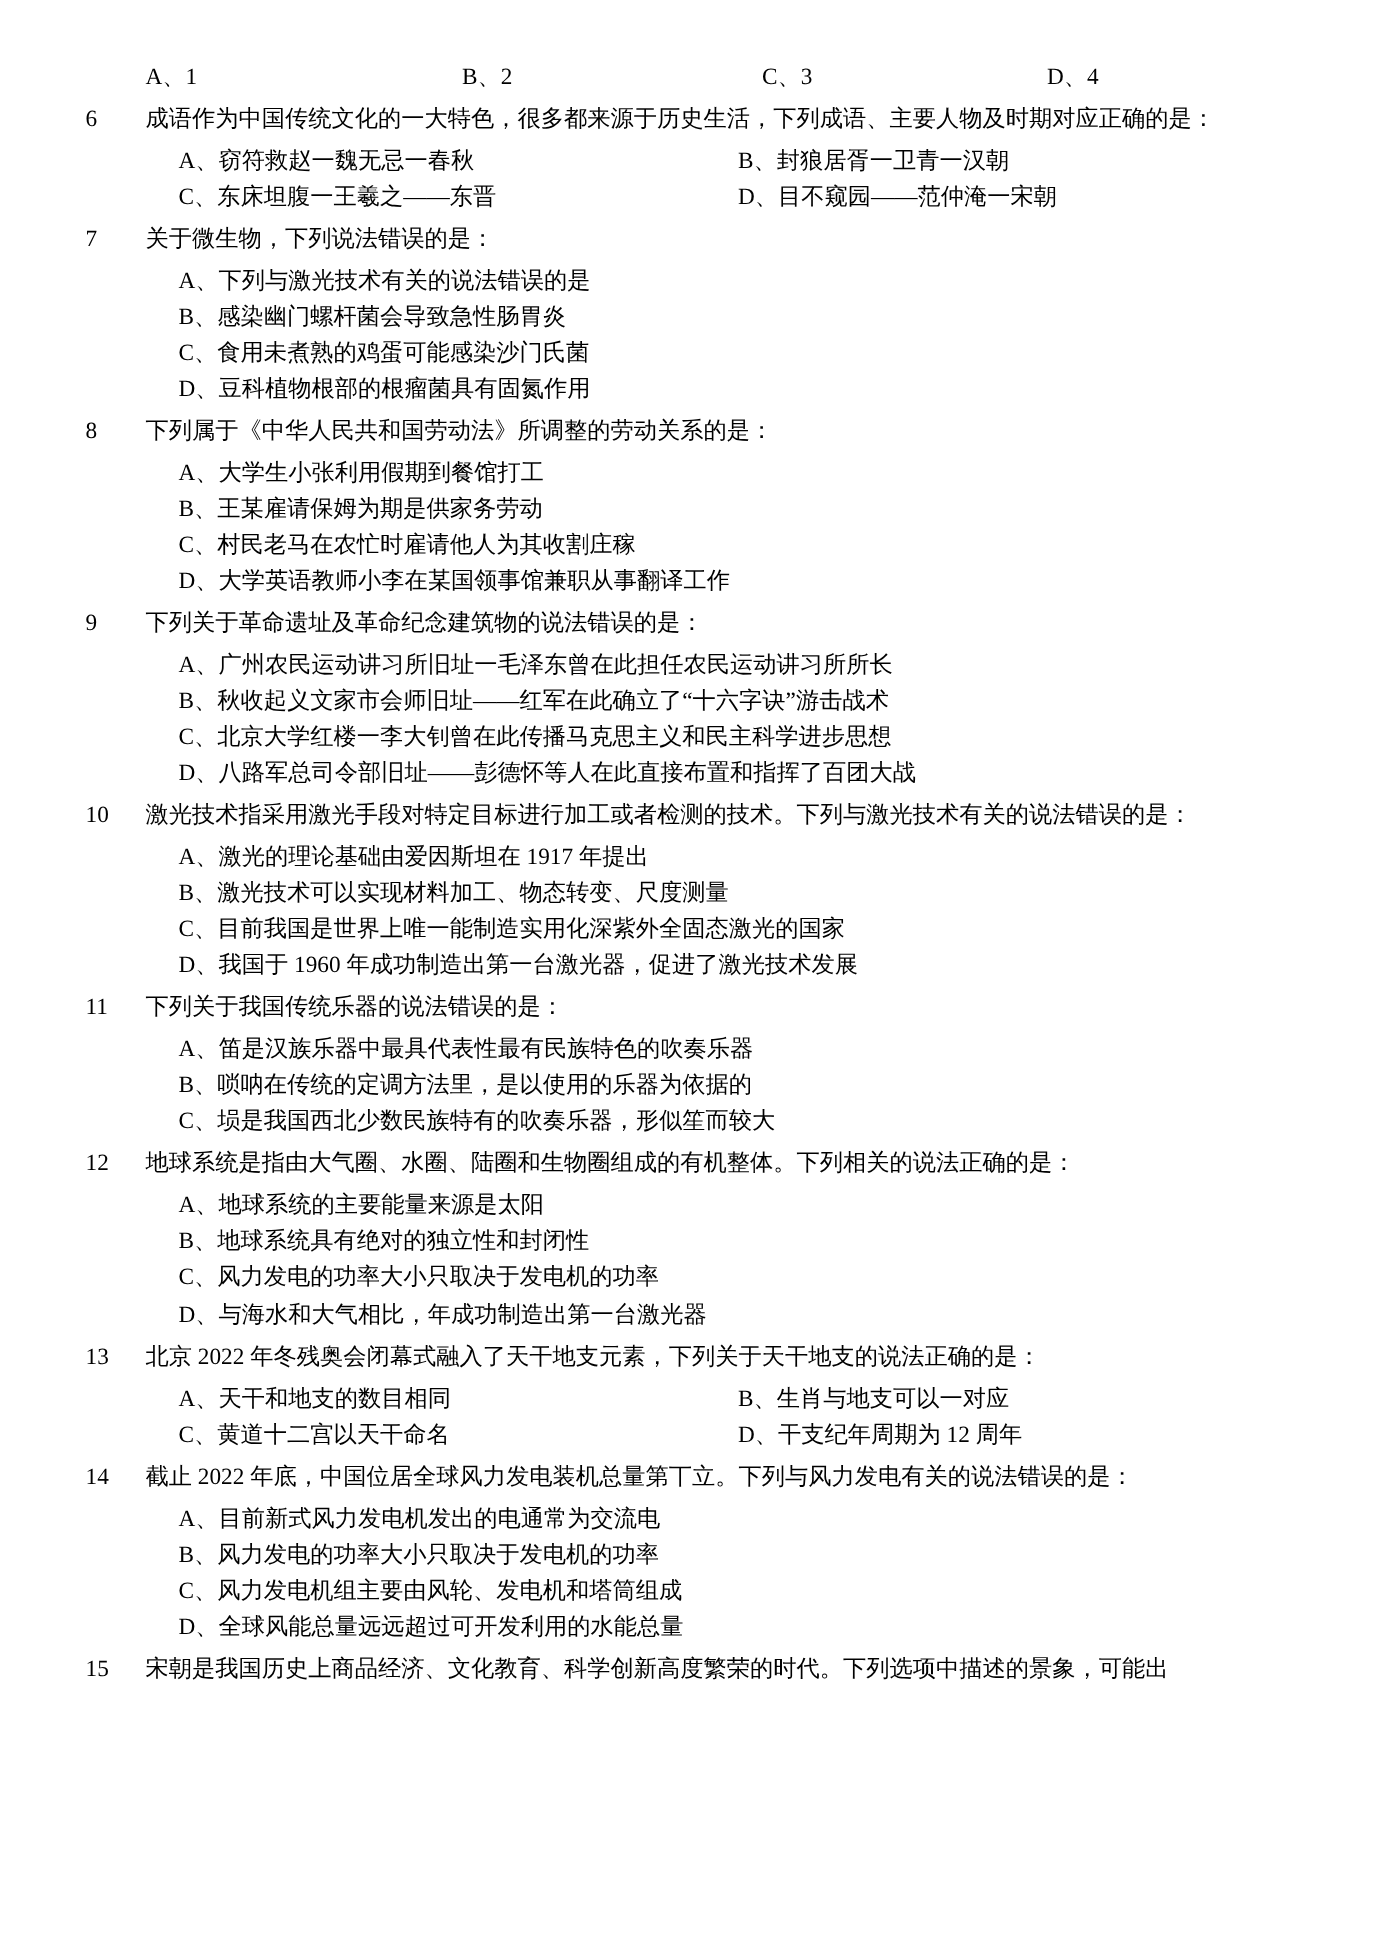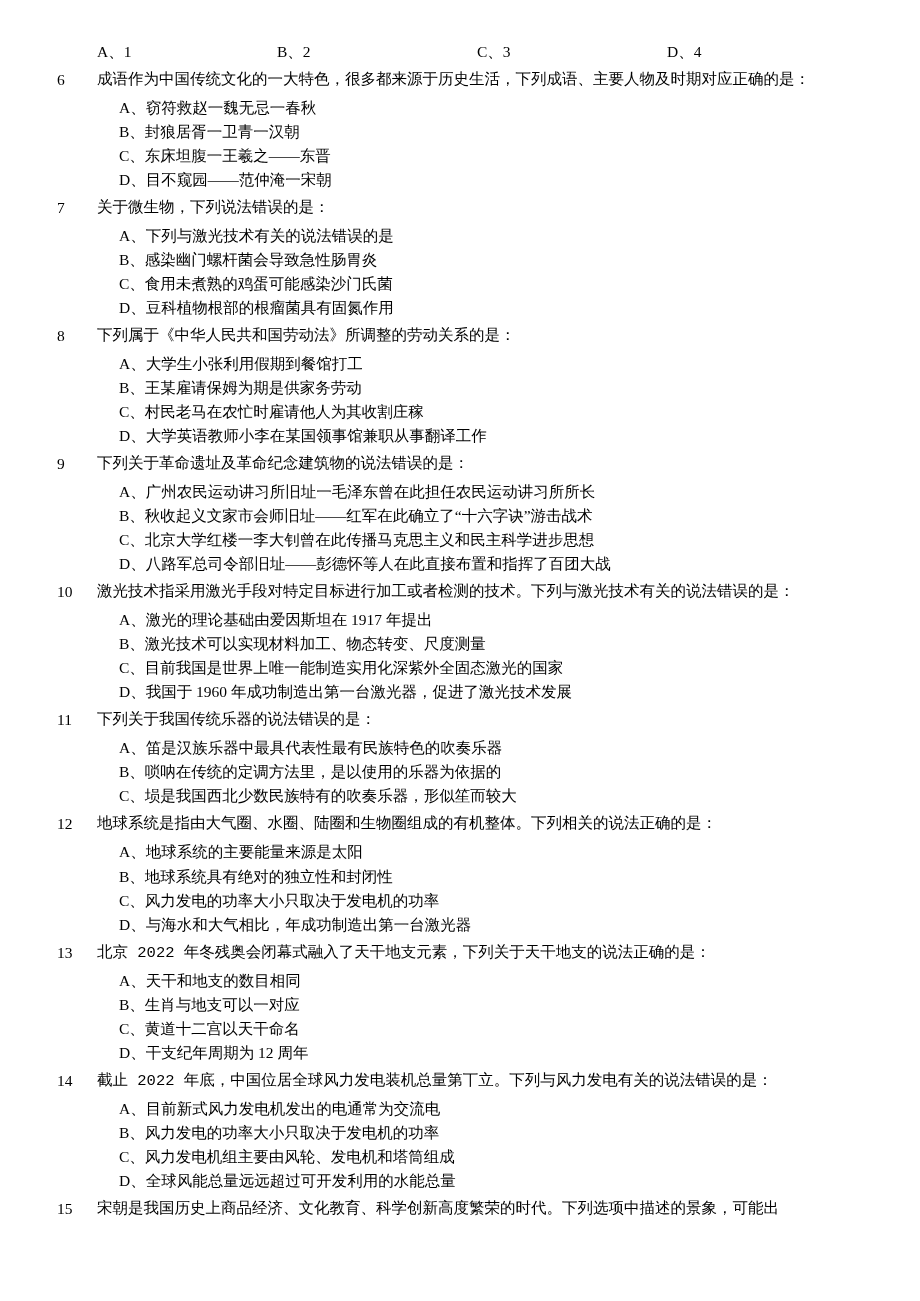--- a/index.html
+++ b/index.html
@@ -26,35 +26,33 @@
     width: 42px;
     flex: 0 0 42px;
     text-align: left;
     padding-left: 2px;
   }
   .qbody {
     flex: 1;
   }
   .stem {
     margin-bottom: 4px;
-    font-family: Liberation Mono, monospace;
   }
   .opts-indent {
     padding-left: 22px;
   }
   .row4 {
     display: flex;
   }
   .row4 > div:nth-child(1){ width: 180px; }
-  .row4 > div:nth-child(2){ width: 200px; }
+  .row4 > div:nth-child(2){ width: 200px; margin-left: 31px; }
   .row4 > div:nth-child(3){ width: 190px; }
   .row4 > div:nth-child(4){ flex:1; }
   .row2 {
     display: flex;
-    flex-direction: column;
   }
   .row2 > div {
     width: 50%;
   }
   .opt-line {
     line-height: 1.55;
   }
 </style>
 </head>
 <body>

